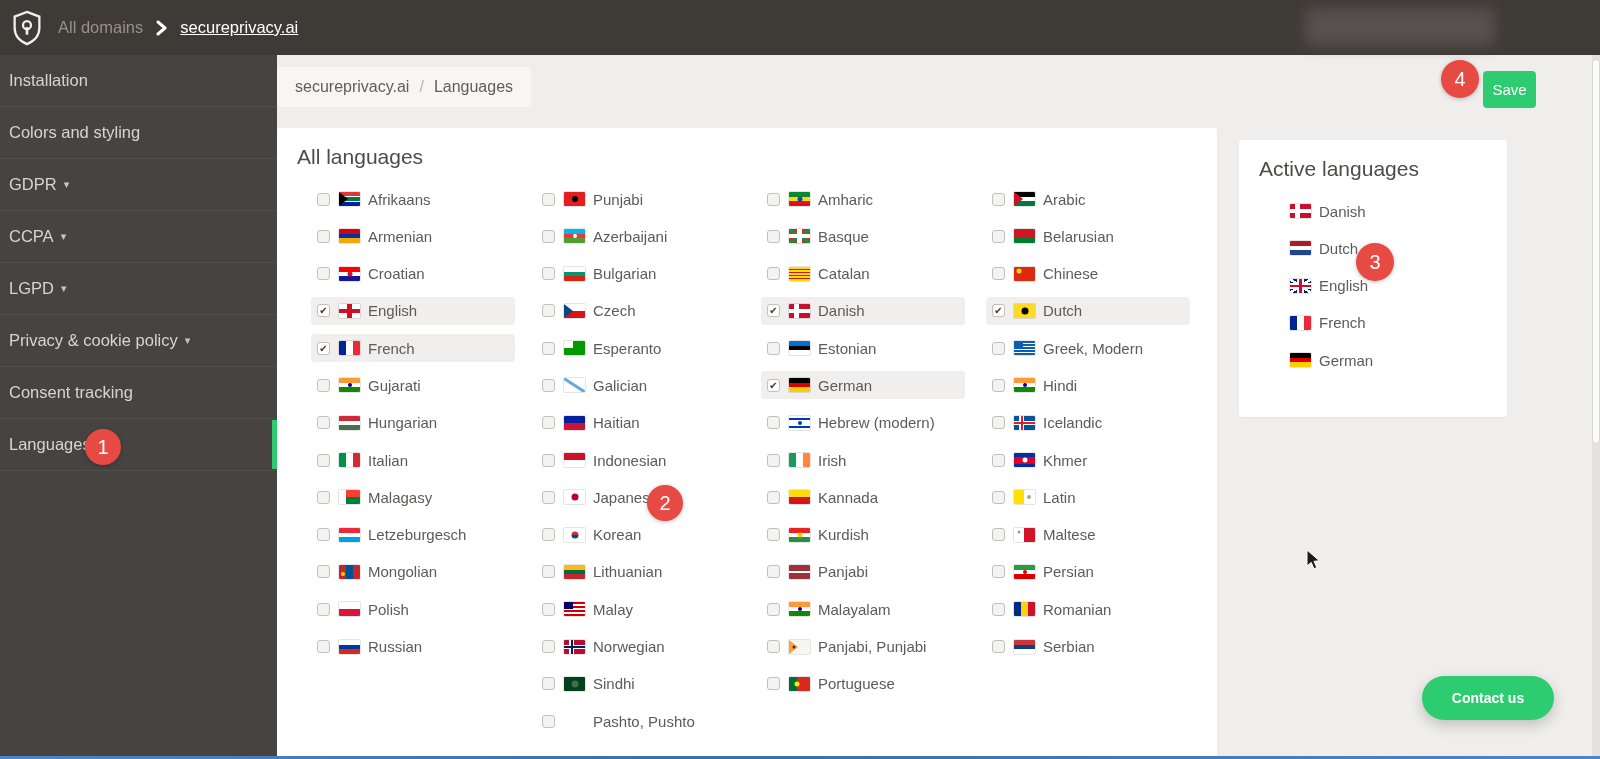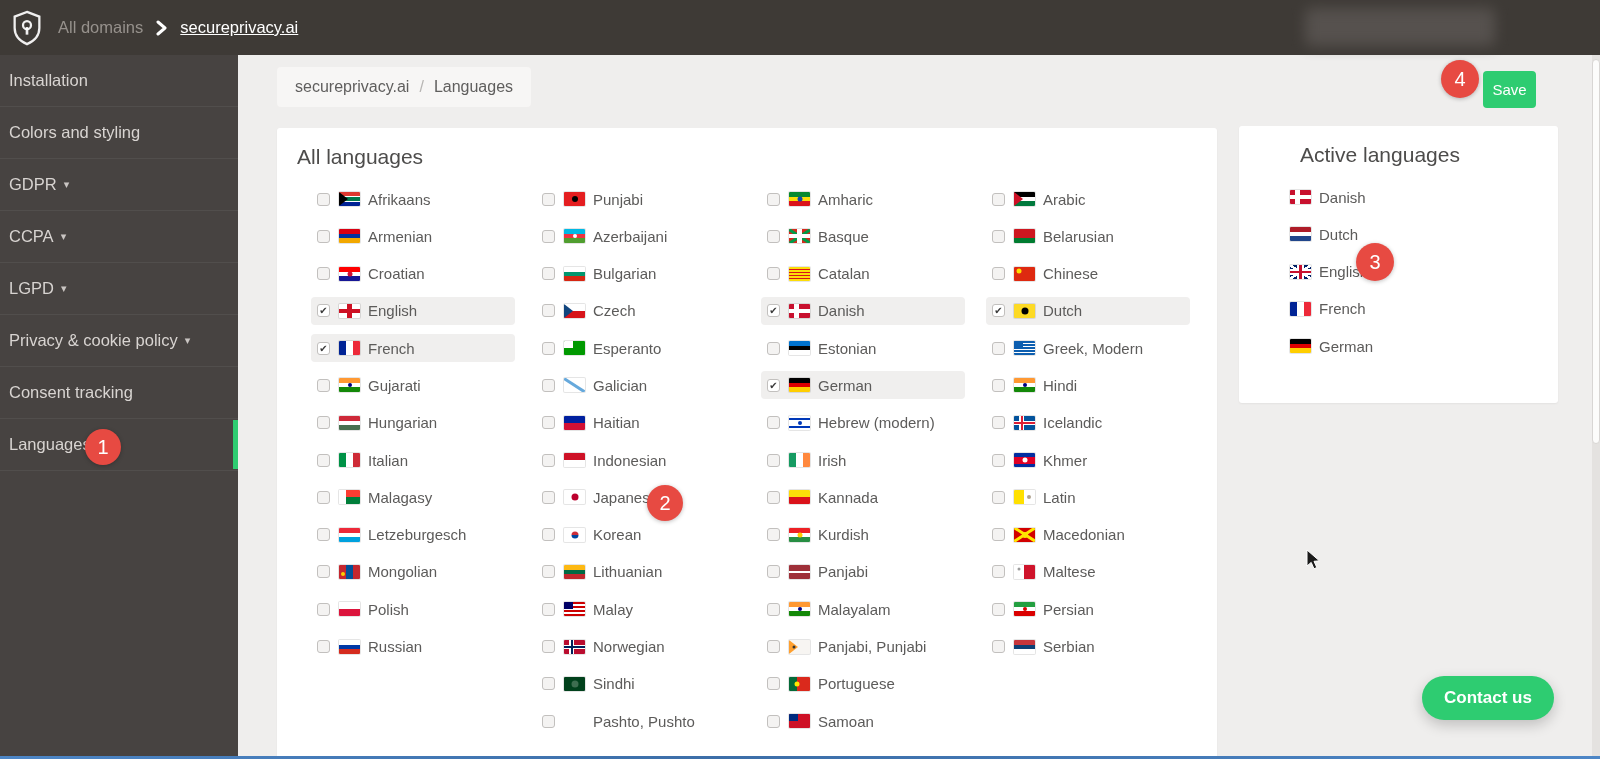--- a/index.html
+++ b/index.html
@@ -8,33 +8,33 @@
 
   
   .topbar{position:absolute;left:0;top:0;width:1600px;height:55px;background:#3e3a36;display:flex;align-items:center;z-index:30;}
   .logo{margin-left:8px;width:38px;height:38px;flex:none;}
   .tb-root{margin-left:12px;color:#96918c;font-size:16.5px;}
   .tb-chev{margin:0 13px;display:flex;align-items:center;}
   .tb-domain{color:#ffffff;font-size:16.5px;text-decoration:underline;cursor:pointer;}
   .tb-blur{position:absolute;left:1305px;top:8px;width:190px;height:38px;border-radius:6px;background:#5c5754;filter:blur(7px);opacity:.8;}
 
   
-  .sidebar{position:absolute;left:0;top:55px;width:238px;height:704px;background:#474341;z-index:5;}
+  .sidebar{position:absolute;left:0;top:55px;width:277px;height:704px;background:#474341;z-index:5;}
   .side-item{position:relative;height:52px;display:flex;align-items:center;padding-left:9px;color:#d8d4d1;font-size:16.5px;border-bottom:1px solid rgba(255,255,255,0.06);cursor:pointer;}
   .side-item .caret{margin-left:7px;font-size:11px;color:#c9c5c2;}
   .side-item .active-bar{position:absolute;right:0;top:1px;bottom:1px;width:5px;background:#2ecc71;}
 
   
   .chip{position:absolute;left:277px;top:67px;height:40px;padding:0 18px;background:#f7f6f5;border-radius:4px;display:flex;align-items:center;font-size:16px;color:#5f5e5d;z-index:6;}
   .chip .sep{margin:0 10px;color:#b7b5b3;}
   .chip .crumb{cursor:pointer;}
   .save-btn{position:absolute;left:1483px;top:71px;width:53px;height:37px;background:#2ecc71;border:none;border-radius:4px;color:#fff;font-size:15px;cursor:pointer;z-index:6;}
   .card{position:absolute;background:#ffffff;border-radius:3px;box-shadow:0 1px 2px rgba(0,0,0,0.05);}
   .card-all{left:277px;top:128px;width:940px;height:650px;}
-  .card-active{left:1239px;top:126px;width:319px;height:277px;padding-left:41px;}
+  .card-active{left:1239px;top:140px;width:268px;height:277px;}
   .card h2{margin:0;padding:17px 0 0 20px;font-size:21px;font-weight:400;color:#4d4c4b;}
   .lang-grid{position:absolute;left:34px;top:57px;display:flex;}
   .lang-col{width:225px;}
   .lang-row{display:flex;align-items:center;height:28px;margin-bottom:9.3px;padding:0 6px;border-radius:4px;cursor:pointer;width:204px;}
   .lang-row.checked{background:#f0efee;}
   .cb{flex:none;width:13px;height:13px;border:1px solid #c2c0be;border-radius:3px;background:#f4f3f2;font-size:10px;line-height:11px;text-align:center;color:#3a3a3a;}
   .cb.on{background:#ffffff;}
   .lang-label{margin-left:8px;font-size:15px;color:#5c5b5a;white-space:nowrap;}
   .active-list{position:absolute;left:42px;top:57px;list-style:none;margin:0;padding:0;}
   .active-list .lang-row{cursor:default;width:auto;padding:0;}
@@ -58,21 +58,21 @@
     linear-gradient(to bottom,rgba(0,0,0,0) 40%,#C8102E 40% 60%,rgba(0,0,0,0) 60%),
     linear-gradient(to right,rgba(0,0,0,0) 41%,#C8102E 41% 59%,rgba(0,0,0,0) 59%),
     linear-gradient(to bottom,rgba(0,0,0,0) 30%,#ffffff 30% 70%,rgba(0,0,0,0) 70%),
     linear-gradient(to right,rgba(0,0,0,0) 33%,#ffffff 33% 67%,rgba(0,0,0,0) 67%),
     linear-gradient(33deg,rgba(0,0,0,0) 45%,#ffffff 45% 55%,rgba(0,0,0,0) 55%),
     linear-gradient(-33deg,rgba(0,0,0,0) 45%,#ffffff 45% 55%,rgba(0,0,0,0) 55%),
     #012169;}
 
   
   .num-badge{position:absolute;background:#e74a42;color:#fff;border-radius:50%;display:flex;align-items:center;justify-content:center;font-size:20px;z-index:40;box-shadow:0 1px 4px rgba(0,0,0,0.25);}
-  .contact-btn{position:absolute;left:1422px;top:676px;width:132px;height:44px;border:none;border-radius:22px;background:#2ecc71;color:#fff;font-size:17px;font-weight:bold;cursor:pointer;z-index:20;box-shadow:0 5px 14px rgba(0,0,0,0.20);}
+  .contact-btn{position:absolute;left:1422px;top:676px;width:132px;height:44px;border:none;border-radius:22px;background:#2ecc71;color:#fff;font-size:14px;font-weight:bold;cursor:pointer;z-index:20;box-shadow:0 5px 14px rgba(0,0,0,0.20);}
   .scroll-track{position:absolute;left:1592px;top:55px;width:8px;height:704px;background:#e4e2e0;z-index:25;}
   .scroll-thumb{position:absolute;left:0;top:4px;width:8px;height:385px;background:#fcfcfb;border:1px solid #d8d6d4;border-radius:4px;}
   .bottom-line{position:absolute;left:0;bottom:0;width:1600px;height:3px;background:linear-gradient(to right,#4d86c6,#3c6ea8 45%,#4d86c6);z-index:50;}
   .cursor{position:absolute;left:1306px;top:549px;z-index:60;pointer-events:none;}
 </style>
 </head>
 <body>
 
 <div class="screen">
 
@@ -398,27 +398,20 @@
             </span>
             <span class="lang-label">Panjabi, Punjabi</span>
           </div>
           <div class="lang-row">
             <span class="cb"></span>
             <span class="flag" style="background: linear-gradient(to right, rgb(4, 106, 56) 0%, rgb(4, 106, 56) 40%, rgb(218, 41, 28) 40%, rgb(218, 41, 28) 100%);">
               <i class="fl-dot" style="background: rgb(255, 233, 0); width: 5px; height: 5px; left: 40%; top: 50%;"></i>
             </span>
             <span class="lang-label">Portuguese</span>
           </div>
-          <div class="lang-row">
-            <span class="cb"></span>
-            <span class="flag" style="background: rgb(206, 17, 38);">
-              <i class="fl-canton" style="background: rgb(0, 43, 127);"></i>
-            </span>
-            <span class="lang-label">Samoan</span>
-          </div>
         </div>
         <div class="lang-col">
           <div class="lang-row">
             <span class="cb"></span>
             <span class="flag" style="background: linear-gradient(rgb(0, 0, 0) 0%, rgb(0, 0, 0) 33.3333%, rgb(255, 255, 255) 33.3333%, rgb(255, 255, 255) 66.6667%, rgb(0, 122, 61) 66.6667%, rgb(0, 122, 61) 100%);">
               <i class="fl-tri" style="border-left-color: rgb(206, 17, 38);"></i>
             </span>
             <span class="lang-label">Arabic</span>
           </div>
           <div class="lang-row">
@@ -473,40 +466,36 @@
           </div>
           <div class="lang-row">
             <span class="cb"></span>
             <span class="flag" style="background: linear-gradient(to right, rgb(255, 224, 0) 0%, rgb(255, 224, 0) 50%, rgb(255, 255, 255) 50%, rgb(255, 255, 255) 100%);">
               <i class="fl-dot" style="background: rgb(176, 163, 145); width: 4px; height: 4px; left: 72%; top: 50%;"></i>
             </span>
             <span class="lang-label">Latin</span>
           </div>
           <div class="lang-row">
             <span class="cb"></span>
-            <span class="flag" style="background: rgb(210, 0, 0);">
-              <i class="fl-diag" style="background: rgb(255, 230, 0);"></i>
-              <i class="fl-diag2" style="background: rgb(255, 230, 0);"></i>
-              <i class="fl-dot" style="background: rgb(255, 230, 0); width: 6px; height: 6px; left: 50%; top: 50%;"></i>
-            </span>
-            <span class="lang-label">Macedonian</span>
-          </div>
-          <div class="lang-row">
-            <span class="cb"></span>
             <span class="flag" style="background: linear-gradient(to right, rgb(255, 255, 255) 0%, rgb(255, 255, 255) 50%, rgb(207, 20, 43) 50%, rgb(207, 20, 43) 100%);">
               <i class="fl-dot" style="background: rgb(155, 155, 155); width: 3px; height: 3px; left: 25%; top: 28%;"></i>
             </span>
             <span class="lang-label">Maltese</span>
           </div>
           <div class="lang-row">
             <span class="cb"></span>
             <span class="flag" style="background: linear-gradient(rgb(35, 159, 64) 0%, rgb(35, 159, 64) 33.3333%, rgb(255, 255, 255) 33.3333%, rgb(255, 255, 255) 66.6667%, rgb(218, 0, 0) 66.6667%, rgb(218, 0, 0) 100%);">
               <i class="fl-dot" style="background: rgb(218, 0, 0); width: 4px; height: 4px; left: 50%; top: 50%;"></i>
             </span>
             <span class="lang-label">Persian</span>
+          </div>
+          <div class="lang-row">
+            <span class="cb"></span>
+            <span class="flag" style="background: linear-gradient(to right, rgb(0, 43, 127) 0%, rgb(0, 43, 127) 33.3333%, rgb(252, 209, 22) 33.3333%, rgb(252, 209, 22) 66.6667%, rgb(206, 17, 38) 66.6667%, rgb(206, 17, 38) 100%);"></span>
+            <span class="lang-label">Romanian</span>
           </div>
           <div class="lang-row">
             <span class="cb"></span>
             <span class="flag" style="background: linear-gradient(rgb(198, 54, 60) 0%, rgb(198, 54, 60) 33.3333%, rgb(12, 64, 118) 33.3333%, rgb(12, 64, 118) 66.6667%, rgb(255, 255, 255) 66.6667%, rgb(255, 255, 255) 100%);"></span>
             <span class="lang-label">Serbian</span>
           </div>
         </div>
       </div>
   </section>
 

